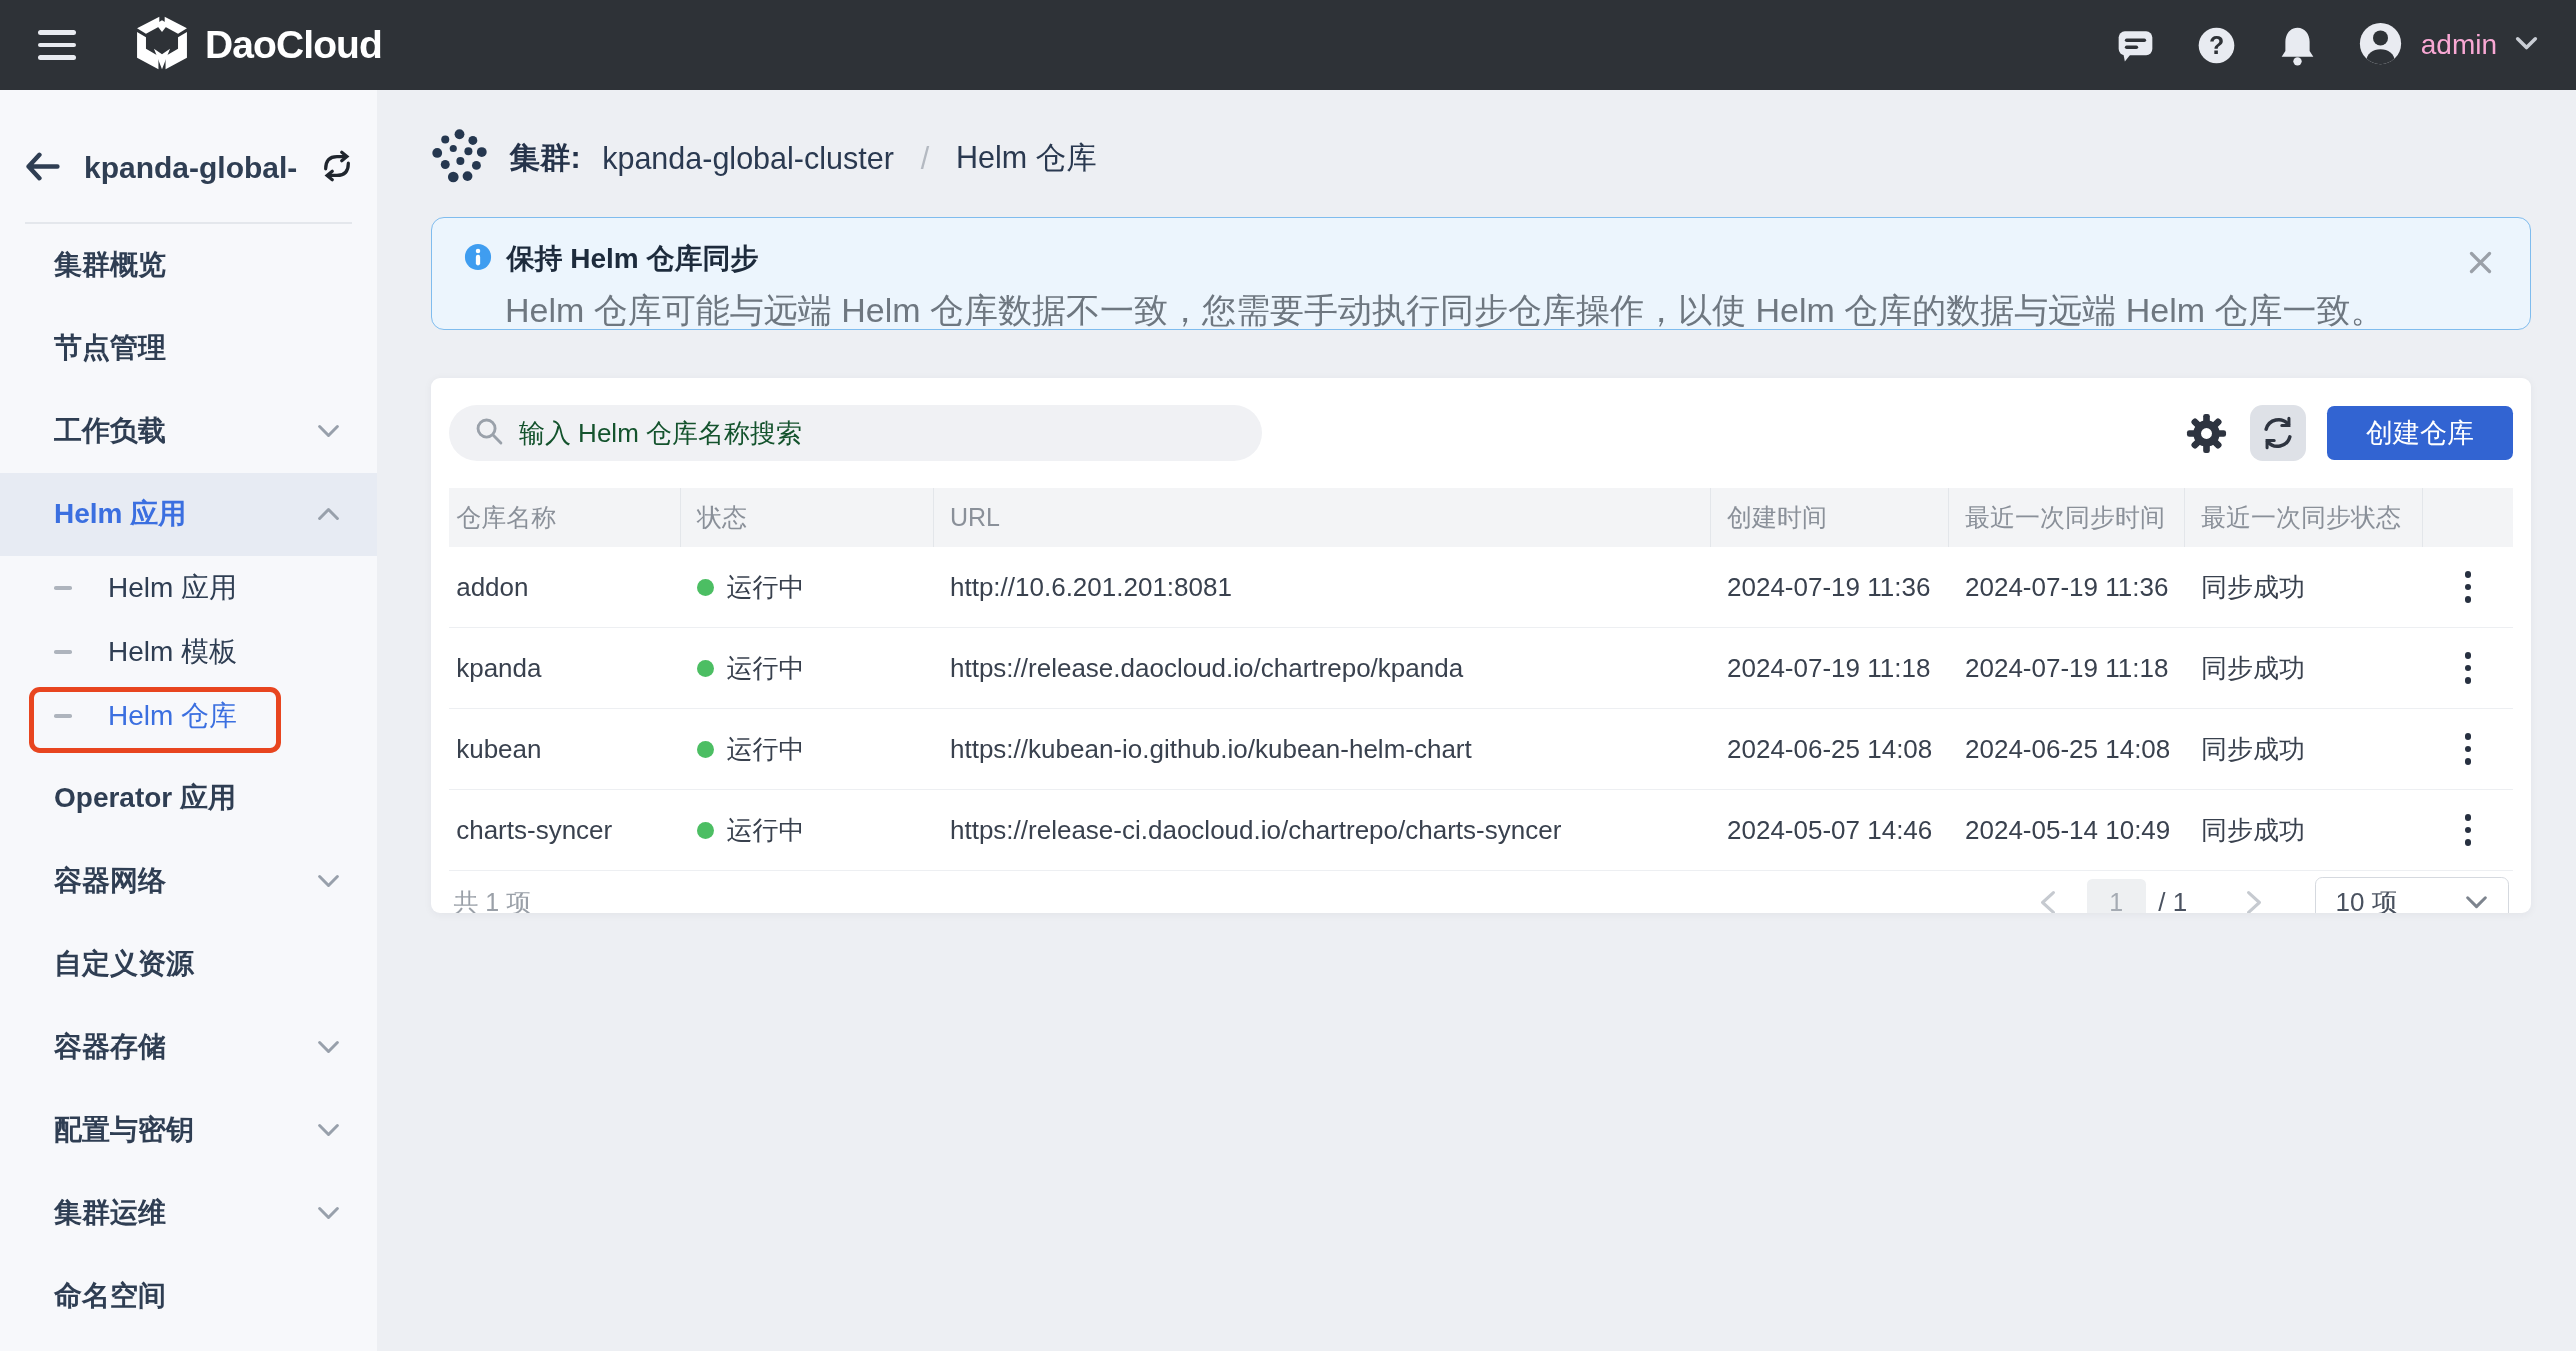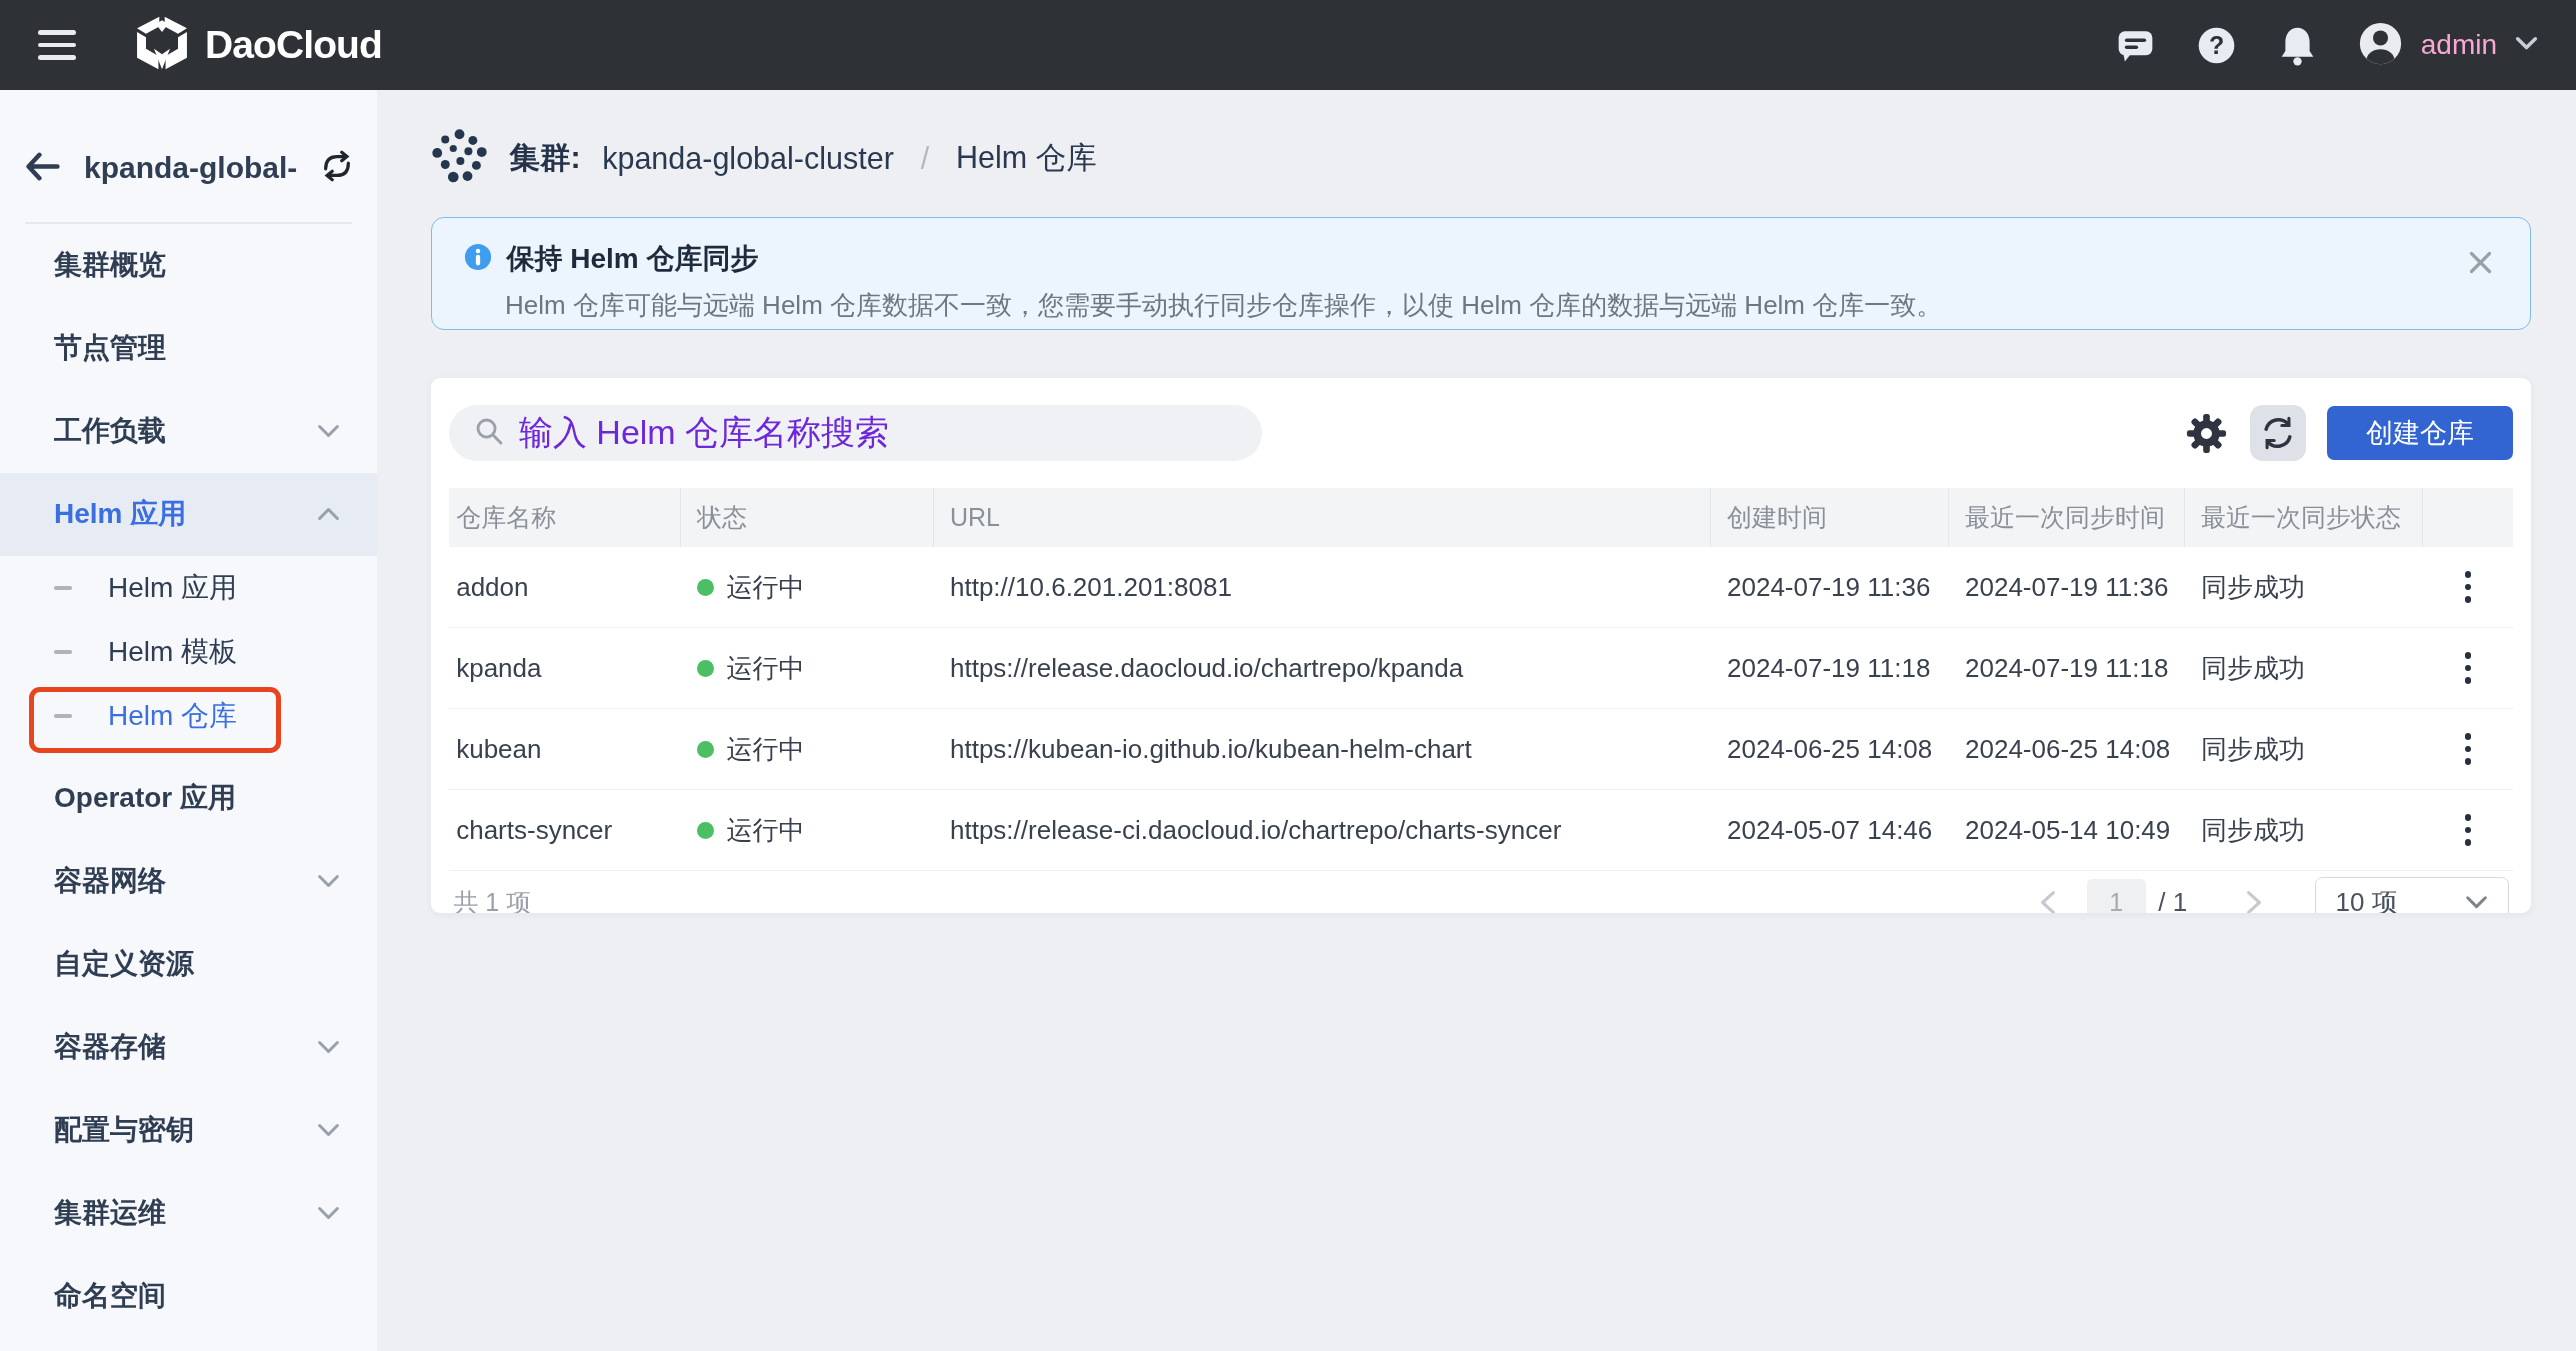--- a/index.html
+++ b/index.html
@@ -51,29 +51,29 @@
   .main{position:absolute; left:377px; top:90px; width:2199px; height:1262px;}
   .breadcrumb{display:flex; align-items:center; gap:21.5px; padding:38px 0 0 54px;}
   .bc-label{font-size:30.5px; font-weight:700; color:#25334A;}
   .bc-cluster,.bc-current{font-size:30.5px; font-weight:500; color:#2A3950;}
   .bc-sep{font-size:30.5px; color:#B4B9C1; margin:0 5.4px;}
 
   .banner{position:relative; margin:29px 45px 0 54px; height:113px; background:var(--banner-bg);
     border:1.8px solid var(--banner-border); border-radius:13px; padding:21.5px 32px;}
   .banner-title-row{display:flex; align-items:center; gap:14.4px;}
   .banner-title{font-size:28px; font-weight:700; color:#1D2B3C;}
-  .banner-desc{margin:10px 0 4px 41px; font-size:26px; color:#6E7780;}
+  .banner-desc{margin:10px 0 4px 41px; font-size:34px; color:#6E7780;}
   .banner-close{position:absolute; right:36px; top:30.5px; cursor:pointer; display:flex;}
 
   .card{margin:48px 45px 0 54px; height:535px; background:#fff; border-radius:9px;
     box-shadow:0 1.8px 9px rgba(30,40,60,.05); overflow:hidden;}
   .toolbar{display:flex; align-items:center; padding:18px 18px 0 18px; height:92px;}
   .search{display:flex; align-items:center; gap:14.4px; width:813px; height:56px; background:#F0F1F4;
     border-radius:28px; padding:0 25px; cursor:text;}
-  .search-ph{font-size:34px; color:#6d28d9;}
+  .search-ph{font-size:26px; color:#14532d;}
   .toolbar-right{margin-left:auto; display:flex; align-items:center; gap:21.5px;}
   .icon-btn{display:flex; align-items:center; justify-content:center; cursor:pointer;}
   .refresh-btn{width:56px; height:56px; background:#DEE1E7; border-radius:12.6px;}
   .create-btn{height:54px; padding:0 39px; background:var(--button-blue); color:#fff; font-size:27px;
     border:none; border-radius:7.2px; cursor:pointer; display:flex; align-items:center;}
 
   .table{margin:18px 18px 0 18px;}
   .t-head,.t-row{display:grid; grid-template-columns:232px 253px 777px 238px 236px 238px minmax(0,1fr); align-items:center;}
   .t-head{height:59px; background:#F3F4F6;}
   .t-head .cell{font-size:25px; color:var(--muted); height:100%; display:flex; align-items:center; border-right:0.9px solid var(--divider);}

